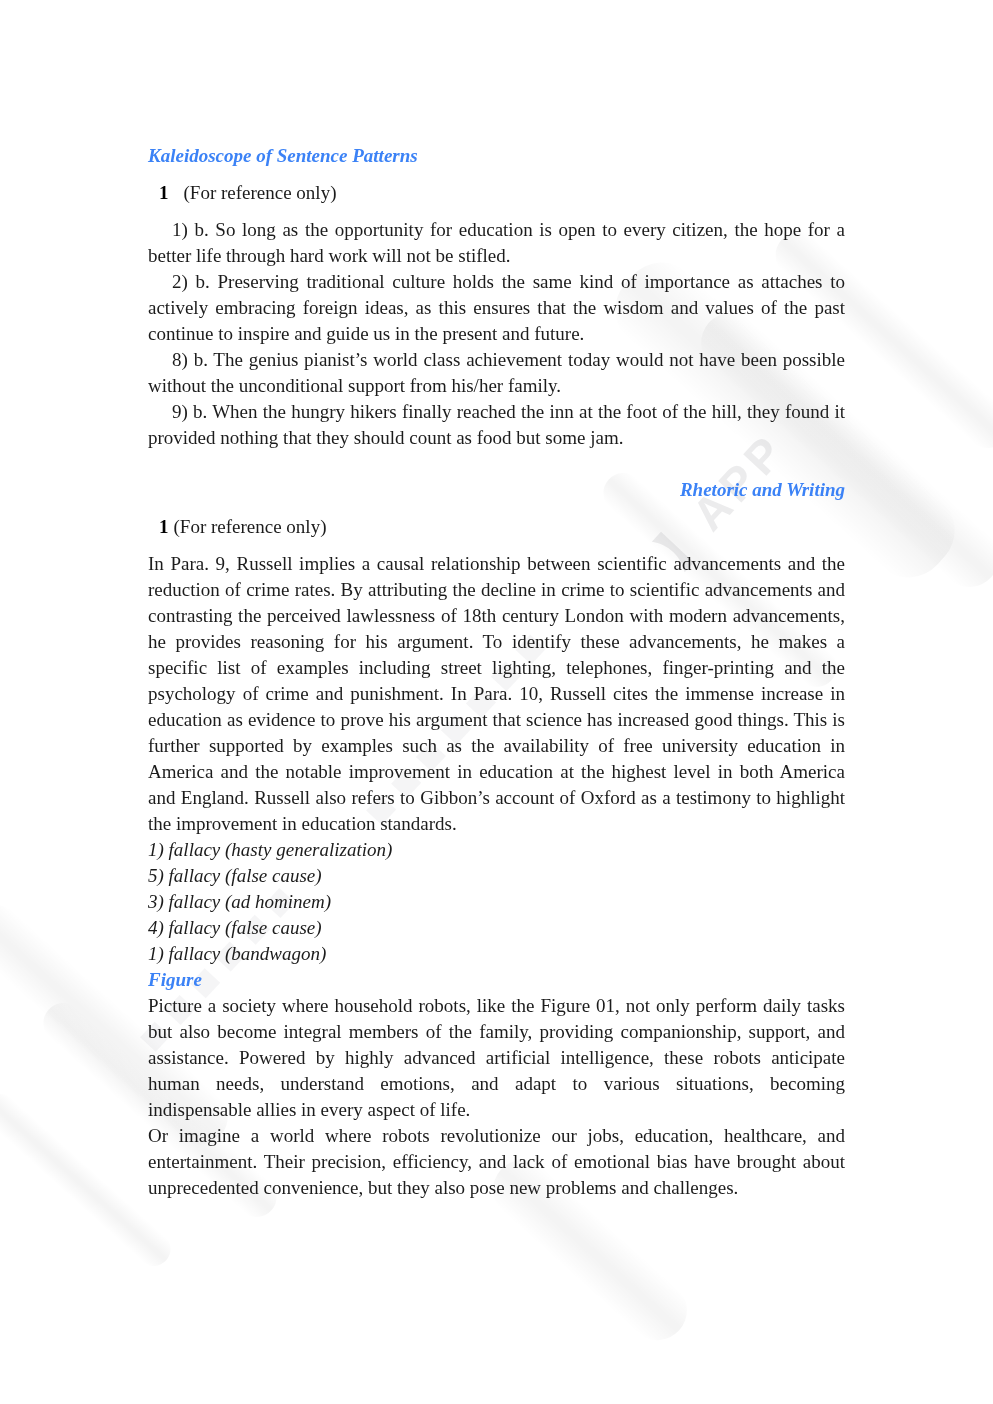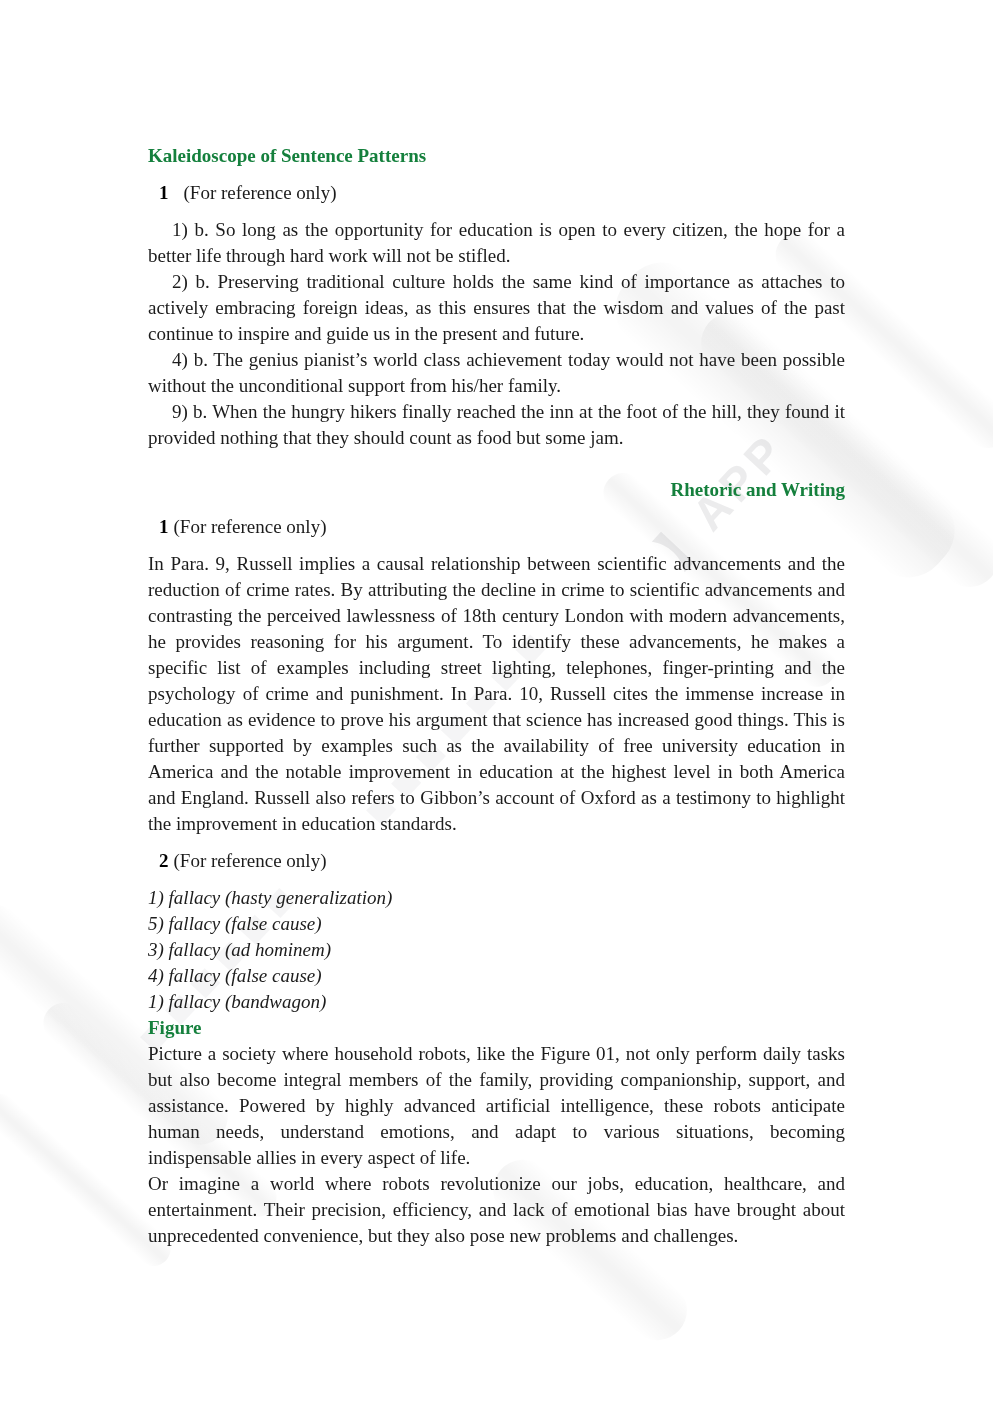--- a/index.html
+++ b/index.html
@@ -70,21 +70,22 @@
   .content {
     position: absolute;
     left: 148px;
     top: 143px;
     width: 697px;
     font-size: 19px;
     line-height: 26px;
   }
   .heading {
     font-weight: 700;
-    color: #15803d;
+    color: #3b82f6;
+    font-style: italic;
   }
   .heading.gap {
     margin-top: 26px;
     text-align: right;
   }
   .qline { margin: 11px; }
   .qline .num {
     font-weight: 700;
     color: #000000;
   }
@@ -127,34 +128,31 @@
   <div class="content">
 
     <div class="heading">Kaleidoscope of Sentence Patterns</div>
 
     <div class="qline">
       <span class="num wide">1</span><span>(For reference only)</span>
     </div>
 
     <p class="ans">1) b. So long as the opportunity for education is open to every citizen, the hope for a better life through hard work will not be stifled.</p>
     <p class="ans">2) b. Preserving traditional culture holds the same kind of importance as attaches to actively embracing foreign ideas, as this ensures that the wisdom and values of the past continue to inspire and guide us in the present and future.</p>
-    <p class="ans">4) b. The genius pianist’s world class achievement today would not have been possible without the unconditional support from his/her family.</p>
+    <p class="ans">8) b. The genius pianist’s world class achievement today would not have been possible without the unconditional support from his/her family.</p>
     <p class="ans">9) b. When the hungry hikers finally reached the inn at the foot of the hill, they found it provided nothing that they should count as food but some jam.</p>
 
     <div class="heading gap">Rhetoric and Writing</div>
 
     <div class="qline">
       <span class="num narrow">1</span><span>(For reference only)</span>
     </div>
 
     <p class="para">In Para. 9, Russell implies a causal relationship between scientific advancements and the reduction of crime rates. By attributing the decline in crime to scientific advancements and contrasting the perceived lawlessness of 18th century London with modern advancements, he provides reasoning for his argument. To identify these advancements, he makes a specific list of examples including street lighting, telephones, finger-printing and the psychology of crime and punishment. In Para. 10, Russell cites the immense increase in education as evidence to prove his argument that science has increased good things. This is further supported by examples such as the availability of free university education in America and the notable improvement in education at the highest level in both America and England. Russell also refers to Gibbon’s account of Oxford as a testimony to highlight the improvement in education standards.</p>
 
-    <div class="qline">
-      <span class="num narrow">2</span><span>(For reference only)</span>
-    </div>
 
     <p class="plain">1) fallacy (hasty generalization)</p>
     <p class="plain">5) fallacy (false cause)</p>
     <p class="plain">3) fallacy (ad hominem)</p>
     <p class="plain">4) fallacy (false cause)</p>
     <p class="plain">1) fallacy (bandwagon)</p>
 
     <div class="heading">Figure</div>
 
     <p class="para">Picture a society where household robots, like the Figure 01, not only perform daily tasks but also become integral members of the family, providing companionship, support, and assistance. Powered by highly advanced artificial intelligence, these robots anticipate human needs, understand emotions, and adapt to various situations, becoming indispensable allies in every aspect of life.</p>

